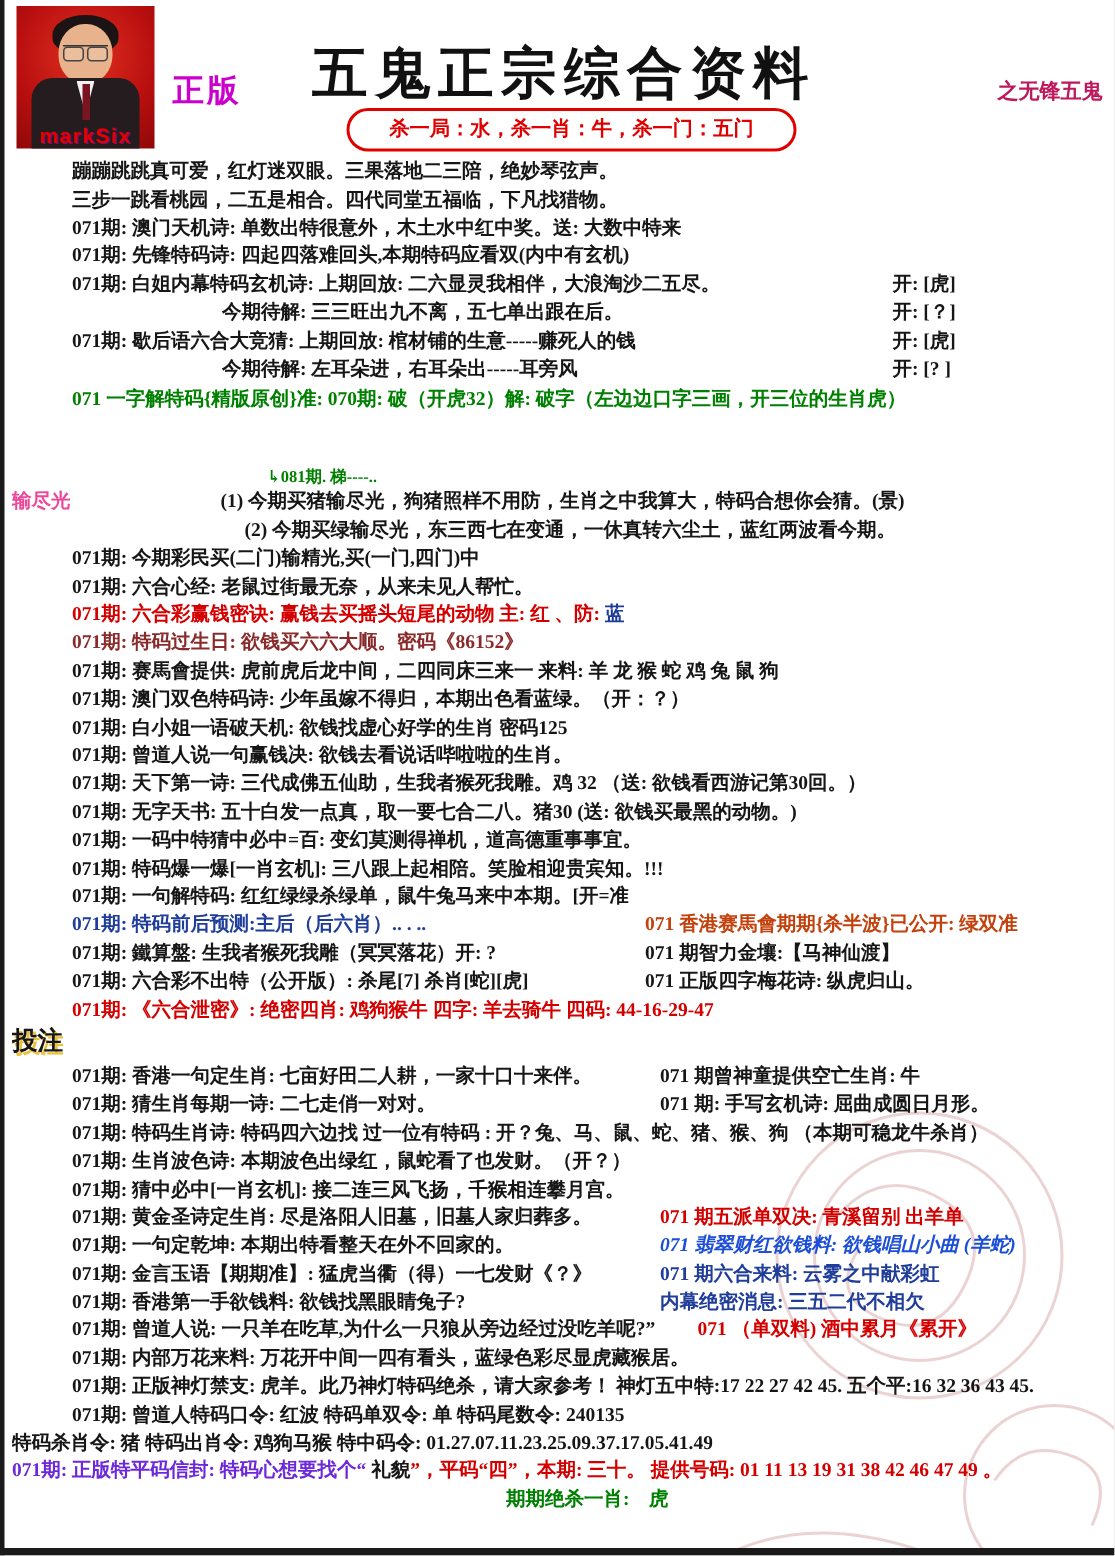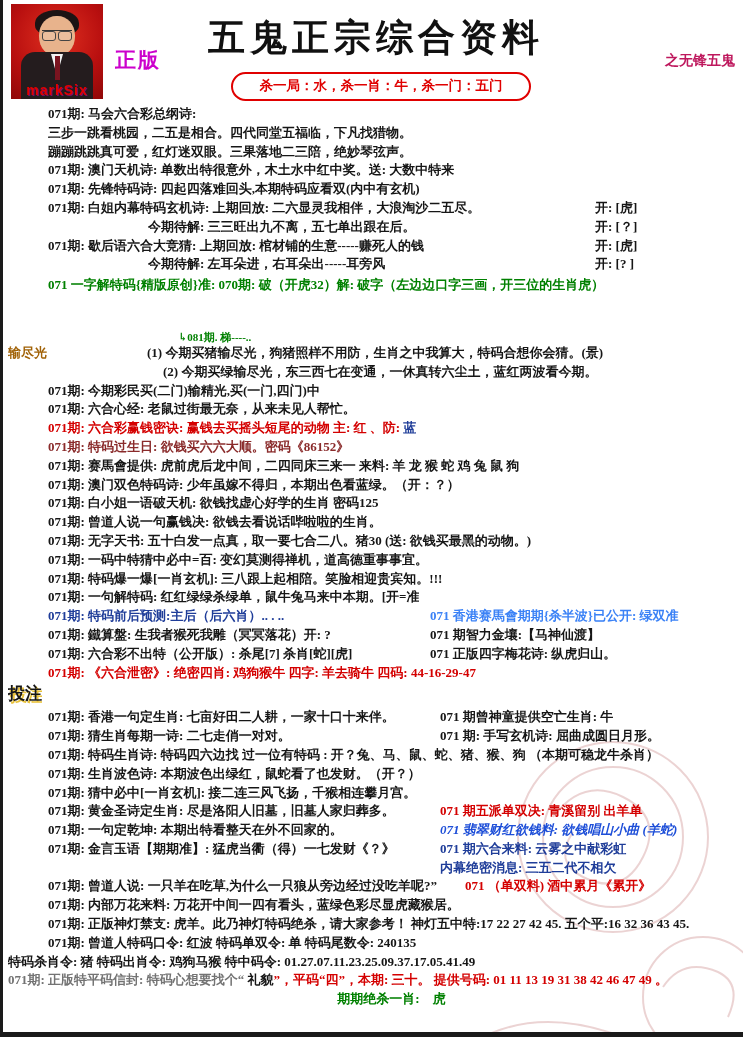--- a/index.html
+++ b/index.html
@@ -20,21 +20,21 @@
   .photo .hair{position:absolute; left:24px; top:6px; width:44px; height:26px; border-radius:50% 50% 40% 40%; background:#1c1414;}
   .photo .face{position:absolute; left:28px; top:12px; width:36px; height:40px; border-radius:48%; background:#e8b38c;}
   .photo .glasses{position:absolute; left:31px; top:26px; width:30px; height:9px; border-top:1px solid #333; }
   .photo .glasses:before,.photo .glasses:after{content:""; position:absolute; top:0; width:12px; height:8px; border:1px solid #444; border-radius:3px; background:rgba(255,255,255,.15);}
   .photo .glasses:before{left:0;} .photo .glasses:after{right:0;}
   .photo .suit{position:absolute; left:10px; top:48px; width:72px; height:48px; background:#241c1e; border-radius:14px 14px 0 0;}
   .photo .shirt{position:absolute; left:40px; top:50px; width:12px; height:22px; background:#f2f2f2; clip-path:polygon(0 0,100% 0,50% 100%);}
   .photo .tie{position:absolute; left:44px; top:52px; width:5px; height:24px; background:#7a1420;}
   .photo .brand{position:absolute; left:0; right:0; bottom:1px; text-align:center; font-size:14px; color:#e40000; font-family:"Liberation Sans",sans-serif; font-weight:bold; letter-spacing:1px; text-shadow:1px 1px 0 #7d0f68;}
   .edition{position:absolute; left:112px; top:46px; font-size:21px; color:#cc00cc; letter-spacing:2px;}
-  .title{position:absolute; left:168px; top:13px; width:410px; text-align:center; font-size:37px; color:#111; letter-spacing:5px; white-space:nowrap;}
+  .title{position:absolute; left:168px; top:24px; width:410px; text-align:center; font-size:37px; color:#111; letter-spacing:5px; white-space:nowrap;}
   .subtitle{position:absolute; right:8px; top:52px; font-size:14px; color:#be185d;}
   .banner{
     position:absolute; left:228px; top:72px; width:296px; height:25px;
     border:2px solid #e00000; border-radius:16px;
     color:#e00000; font-size:13.5px; line-height:24px; text-align:center; white-space:nowrap;
   }
   
   .body{position:relative; padding:3px 8px 0 45px;}
   .row{display:flex; align-items:baseline; line-height:18.8px; font-size:13px; white-space:nowrap; overflow:hidden; position:relative; z-index:2;}
   .lseg{flex:0 1 auto; overflow:hidden;}
@@ -75,27 +75,24 @@
         <circle cx="210" cy="130" r="70"></circle>
         <path d="M150 110 q30 -40 70 -20 q40 20 20 60 q-20 40 -60 20 q-30 -15 -10 -45"></path>
         <circle cx="300" cy="290" r="60"></circle>
         <path d="M260 280 q20 -30 55 -15 q25 12 10 45"></path>
         <path d="M80 330 q60 -30 140 0 q60 25 110 5"></path>
         <path d="M120 360 q80 -25 180 5"></path>
       </g>
     </svg>
     <div>
         <div class="row">
-          <span class="lseg"><span style="color: rgb(22, 22, 22);">071期: 马会六合彩总纲诗:</span></span>
+          <span class="lseg"><span style="color: rgb(22, 22, 22);">蹦蹦跳跳真可爱，红灯迷双眼。三果落地二三陪，绝妙琴弦声。</span></span>
         </div>
         <div class="row">
           <span class="lseg"><span style="color: rgb(22, 22, 22);">三步一跳看桃园，二五是相合。四代同堂五福临，下凡找猎物。</span></span>
-        </div>
-        <div class="row">
-          <span class="lseg"><span style="color: rgb(22, 22, 22);">蹦蹦跳跳真可爱，红灯迷双眼。三果落地二三陪，绝妙琴弦声。</span></span>
         </div>
         <div class="row">
           <span class="lseg"><span style="color: rgb(22, 22, 22);">071期: 澳门天机诗: 单数出特很意外，木土水中红中奖。送: 大数中特来</span></span>
         </div>
         <div class="row">
           <span class="lseg"><span style="color: rgb(22, 22, 22);">071期: 先锋特码诗: 四起四落难回头,本期特码应看双(内中有玄机)</span></span>
         </div>
         <div class="row">
           <span class="lseg"><span style="color: rgb(22, 22, 22);">071期: 白姐内幕特码玄机诗: 上期回放: 二六显灵我相伴，大浪淘沙二五尽。</span></span>
           <span class="rseg" style="width: 140px;"><span style="color: rgb(22, 22, 22);">开: [虎]</span></span>
@@ -112,21 +109,21 @@
           <span class="lseg"><span style="color: rgb(22, 22, 22);">今期待解: 左耳朵进，右耳朵出-----耳旁风</span></span>
           <span class="rseg" style="width: 140px;"><span style="color: rgb(22, 22, 22);">开: [? ]</span></span>
         </div>
         <div class="row" style="margin-top: 2px;">
           <span class="lseg"><span style="color: rgb(0, 128, 0);">071 一字解特码{精版原创}准: 070期: 破（开虎32）解: 破字（左边边口字三画，开三位的生肖虎）</span></span>
         </div>
         <div class="row small" style="padding-left: 130px;">
           <span class="lseg"><span style="color: rgb(0, 128, 0);">↳081期. 梯----..</span></span>
         </div>
         <div class="row" style="margin-left: -40px;">
-          <span class="lseg"><span class="gap" style="color: #a16207; font-family: Liberation Serif, serif;">输尽光</span><span style="color: rgb(22, 22, 22);">(1) 今期买猪输尽光，狗猪照样不用防，生肖之中我算大，特码合想你会猜。(景)</span></span>
+          <span class="lseg"><span class="gap" style="color: #ec4899; font-family: Liberation Serif, serif;">输尽光</span><span style="color: rgb(22, 22, 22);">(1) 今期买猪输尽光，狗猪照样不用防，生肖之中我算大，特码合想你会猜。(景)</span></span>
         </div>
         <div class="row" style="padding-left: 115px;">
           <span class="lseg"><span style="color: rgb(22, 22, 22);">(2) 今期买绿输尽光，东三西七在变通，一休真转六尘土，蓝红两波看今期。</span></span>
         </div>
         <div class="row">
           <span class="lseg"><span style="color: rgb(22, 22, 22);">071期: 今期彩民买(二门)输精光,买(一门,四门)中</span></span>
         </div>
         <div class="row">
           <span class="lseg"><span style="color: rgb(22, 22, 22);">071期: 六合心经: 老鼠过街最无奈，从来未见人帮忙。</span></span>
         </div>
@@ -142,34 +139,37 @@
         <div class="row">
           <span class="lseg"><span style="color: rgb(22, 22, 22);">071期: 澳门双色特码诗: 少年虽嫁不得归，本期出色看蓝绿。（开：？）</span></span>
         </div>
         <div class="row">
           <span class="lseg"><span style="color: rgb(22, 22, 22);">071期: 白小姐一语破天机: 欲钱找虚心好学的生肖 密码125</span></span>
         </div>
         <div class="row">
           <span class="lseg"><span style="color: rgb(22, 22, 22);">071期: 曾道人说一句赢钱决: 欲钱去看说话哔啦啦的生肖。</span></span>
         </div>
         <div class="row">
+          <span class="lseg"><span style="color: rgb(22, 22, 22);">071期: 天下第一诗: 三代成佛五仙助，生我者猴死我雕。鸡 32  （送: 欲钱看西游记第30回。）</span></span>
+        </div>
+        <div class="row">
           <span class="lseg"><span style="color: rgb(22, 22, 22);">071期: 无字天书: 五十白发一点真，取一要七合二八。猪30 (送: 欲钱买最黑的动物。)</span></span>
         </div>
         <div class="row">
           <span class="lseg"><span style="color: rgb(22, 22, 22);">071期: 一码中特猜中必中=百: 变幻莫测得禅机，道高德重事事宜。</span></span>
         </div>
         <div class="row">
           <span class="lseg"><span style="color: rgb(22, 22, 22);">071期: 特码爆一爆[一肖玄机]: 三八跟上起相陪。笑脸相迎贵宾知。!!!</span></span>
         </div>
         <div class="row">
           <span class="lseg"><span style="color: rgb(22, 22, 22);">071期: 一句解特码:  红红绿绿杀绿单，鼠牛兔马来中本期。[开=准</span></span>
         </div>
         <div class="row">
           <span class="lseg"><span style="color: rgb(31, 61, 153);">071期: 特码前后预测:主后（后六肖）.. . ..</span></span>
-          <span class="rseg" style="width: 305px;"><span style="color: #3b82f6; text-align: right;">071 香港赛馬會期期{杀半波}已公开: 绿双准</span></span>
+          <span class="rseg" style="width: 305px;"><span style="color: #c2410c; text-align: right;">071 香港赛馬會期期{杀半波}已公开: 绿双准</span></span>
         </div>
         <div class="row">
           <span class="lseg"><span style="color: rgb(22, 22, 22);">071期: 鐵算盤: 生我者猴死我雕（冥冥落花）开: ?</span></span>
           <span class="rseg" style="width: 305px;"><span style="color: rgb(22, 22, 22);">071 期智力金壤:【马神仙渡】</span></span>
         </div>
         <div class="row">
           <span class="lseg"><span style="color: rgb(22, 22, 22);">071期: 六合彩不出特（公开版）: 杀尾[7] 杀肖[蛇][虎]</span></span>
           <span class="rseg" style="width: 305px;"><span style="color: rgb(22, 22, 22);">071 正版四字梅花诗: 纵虎归山。</span></span>
         </div>
         <div class="row">
@@ -201,40 +201,41 @@
         </div>
         <div class="row">
           <span class="lseg"><span style="color: rgb(22, 22, 22);">071期: 一句定乾坤: 本期出特看整天在外不回家的。</span></span>
           <span class="rseg" style="width: 295px;"><span style="color: #1d4ed8; font-style: italic;">071 翡翠财红欲钱料: 欲钱唱山小曲 (羊蛇)</span></span>
         </div>
         <div class="row">
           <span class="lseg"><span style="color: rgb(22, 22, 22);">071期: 金言玉语【期期准】: 猛虎当衢（得）一七发财《？》</span></span>
           <span class="rseg" style="width: 295px;"><span style="color: rgb(31, 61, 153);">071 期六合来料:  云雾之中献彩虹</span></span>
         </div>
         <div class="row">
+          <span class="lseg"><span style="color: rgb(22, 22, 22);">071期: 香港第一手欲钱料: 欲钱找黑眼睛兔子?</span></span>
           <span class="rseg" style="width: 295px;"><span style="color: rgb(31, 61, 153);">内幕绝密消息:  三五二代不相欠</span></span>
         </div>
         <div class="row">
           <span class="lseg"><span style="color: rgb(22, 22, 22);">071期: 曾道人说: 一只羊在吃草,为什么一只狼从旁边经过没吃羊呢?”</span></span>
           <span class="rseg" style="width: 270px;"><span style="color: rgb(212, 0, 0);">071 （单双料)  酒中累月《累开》</span></span>
         </div>
         <div class="row">
           <span class="lseg"><span style="color: rgb(22, 22, 22);">071期: 内部万花来料: 万花开中间一四有看头，蓝绿色彩尽显虎藏猴居。</span></span>
         </div>
         <div class="row">
           <span class="lseg"><span style="color: rgb(22, 22, 22);">071期: 正版神灯禁支: 虎羊。此乃神灯特码绝杀，请大家参考！ 神灯五中特:17 22 27 42 45. 五个平:16 32 36 43 45.</span></span>
         </div>
         <div class="row">
           <span class="lseg"><span style="color: rgb(22, 22, 22);">071期: 曾道人特码口令: 红波  特码单双令: 单  特码尾数令: 240135</span></span>
         </div>
         <div class="row" style="margin-left: -40px;">
           <span class="lseg"><span style="color: rgb(22, 22, 22);">特码杀肖令: 猪  特码出肖令: 鸡狗马猴  特中码令: 01.27.07.11.23.25.09.37.17.05.41.49</span></span>
         </div>
         <div class="row" style="margin-left: -40px;">
-          <span class="lseg"><span style="color: #737373;">071期: 正版特平码信封: 特码心想要找个“ </span><span style="color: rgb(22, 22, 22);">礼貌</span><span style="color: rgb(212, 0, 0);">”，平码“四”，本期: 三十。  提供号码: 01 11 13 19 31 38 42 46 47 49 。</span></span>
+          <span class="lseg"><span style="color: #6d28d9;">071期: 正版特平码信封: 特码心想要找个“ </span><span style="color: rgb(22, 22, 22);">礼貌</span><span style="color: rgb(212, 0, 0);">”，平码“四”，本期: 三十。  提供号码: 01 11 13 19 31 38 42 46 47 49 。</span></span>
         </div>
         <div class="row center">
           <span class="lseg"><span style="color: rgb(0, 128, 0);">期期绝杀一肖:　虎</span></span>
         </div>
       </div>
   </div>
 
 </div>
 
 </body></html>

